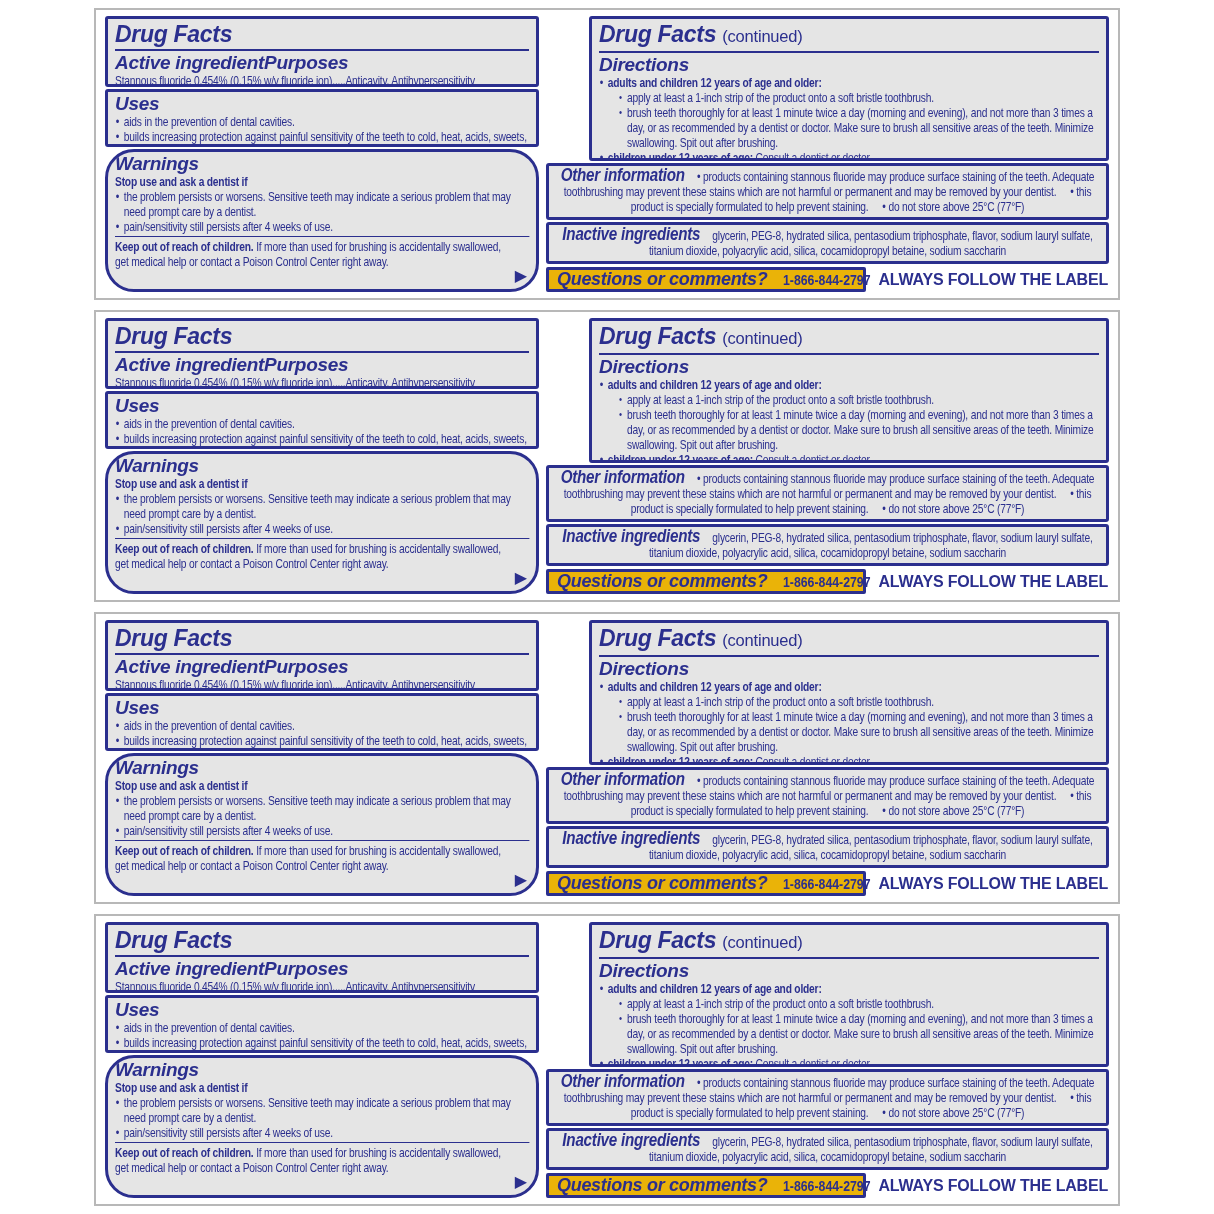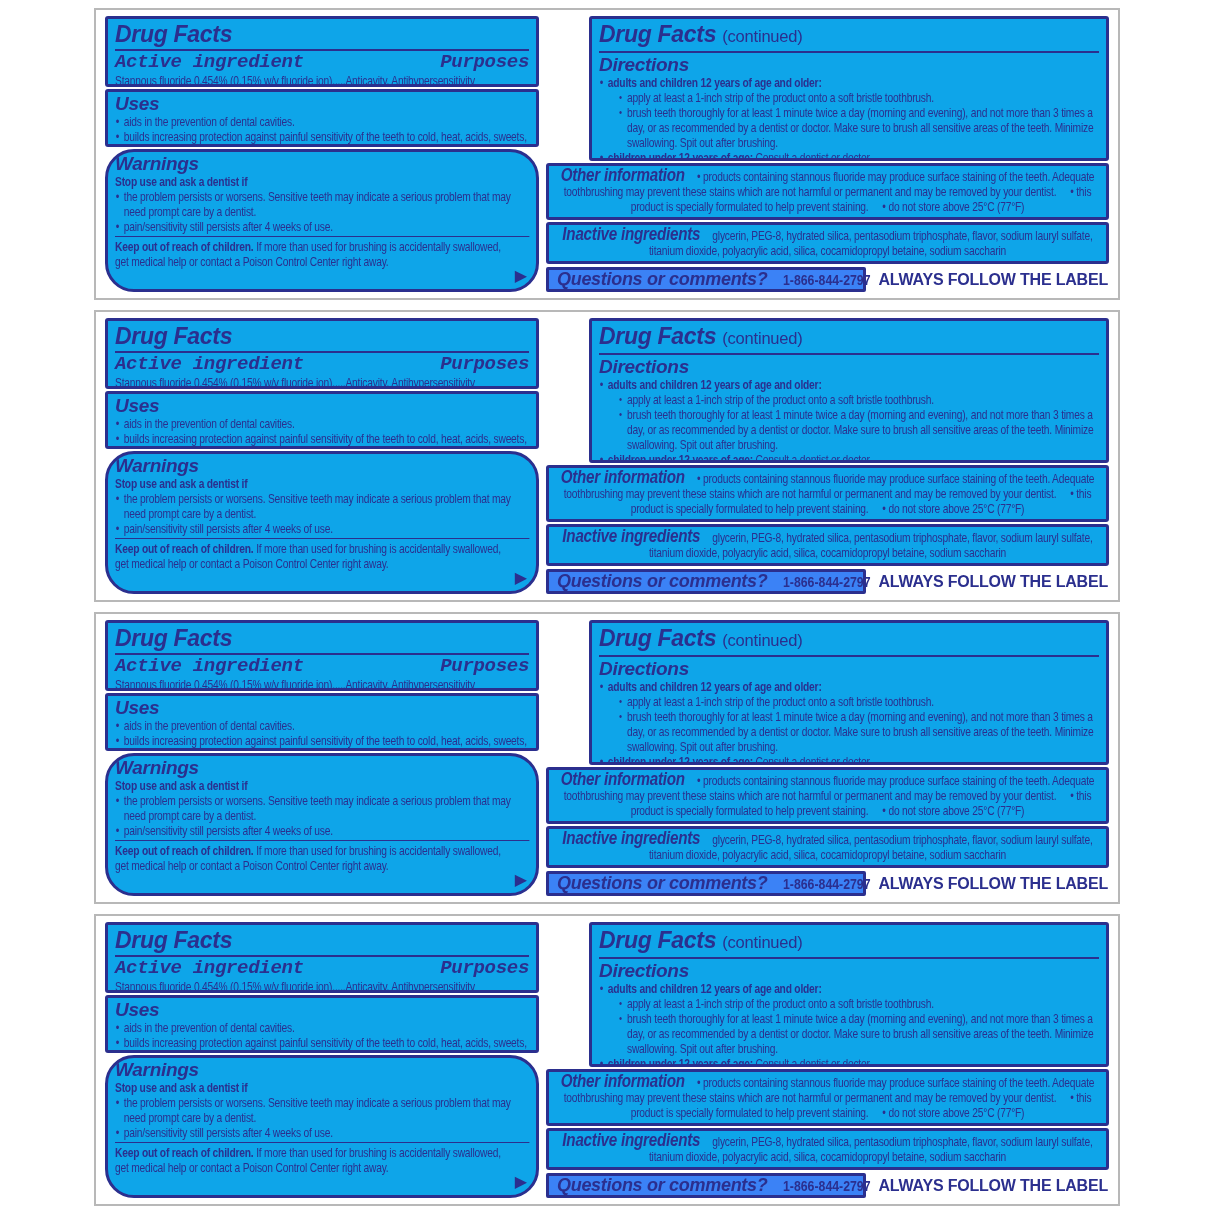--- a/index.html
+++ b/index.html
@@ -9,35 +9,35 @@
     width:1214px; height:1214px; background:#ffffff; overflow:hidden;
     font-family:"Liberation Sans", sans-serif; color:var(--navy);
   }
   .sheet { position:absolute; left:94px; top:8px; width:1026px;
     display:flex; flex-direction:column; gap:10px; }
   .panel { height:292px; border:2px solid var(--gray); background:#fff;
     padding:6px 9px; display:flex; gap:7px; }
   .col { display:flex; flex-direction:column; gap:2px; min-width:0; }
   .col-left { width:434px; flex:none; }
   .col-right { flex:1; }
-  .box { border:3px solid var(--navy); border-radius:3px; background:#0ea5e9;
+  .box { border:3px solid var(--navy); border-radius:3px; background:#e5e5e5;
     padding:1px 7px 3px; overflow:hidden; }
   .box-head { height:71px; flex:none; }
   .box-uses { height:58px; flex:none; }
   .box-warn { flex:1; position:relative;border-radius:29px; }
   .box-dir  { flex:1;margin-left:43px; }
   .box-other, .box-inactive { flex:none;text-align:center; }
 
   .df-title { font-size:23px; line-height:27px; font-weight:bold; font-style:italic;
     letter-spacing:-0.3px; padding-top:1px; white-space:nowrap; }
   .df-cont { font-size:16.5px; font-weight:normal; font-style:normal; letter-spacing:-0.2px; }
   .rule { border-top:2px solid var(--navy); margin:1px 0 1px; }
   .rule-thin { border-top:1.5px solid var(--navy); margin:2px 0 2px; }
   .h2 { font-size:19px; line-height:21px; font-weight:bold; font-style:italic; letter-spacing:-0.3px; }
-  .ai-row { display:flex; justify-content:space-between; align-items:baseline;font-family:Liberation Mono, monospace; }
+  .ai-row { display:flex; justify-content:flex-start; align-items:baseline; }
 
   .txt, .blist li, .flow { font-size:12.8px; line-height:15px; letter-spacing:-0.25px; }
   .narrow { transform:scaleX(0.8); transform-origin:left top; width:125%; }
   .narrow-i { display:inline-block; transform:scaleX(0.82); transform-origin:left center; }
 
   ul.blist { list-style:none; margin:0; padding:0; }
   ul.blist > li { position:relative; padding-left:11px; }
   ul.blist > li::before { content:"\2022"; position:absolute; left:1px; }
   ul.blist ul { list-style:none; margin:0; padding:0; }
   ul.blist ul > li { position:relative; margin-left:13px; padding-left:11px; }
@@ -48,21 +48,21 @@
   .tri { position:absolute; right:9px; bottom:5px; font-size:16px; line-height:16px; }
 
   .h2i { font-size:19px; font-weight:bold; font-style:italic; letter-spacing:-0.3px;
     margin-right:15px; }
   .ib::before { content:"\2022\00a0"; }
   .ib + .ib-item, .ib { }
   .ibgap { margin-left:14px; }
 
   .q-row { flex:none; height:25px; display:flex; align-items:stretch; margin-top:1px; }
   .q-box { width:320px; border:3px solid var(--navy); border-radius:2px;
-    display:flex; align-items:center; padding:0 4px 0 8px; background:#3b82f6; }
+    display:flex; align-items:center; padding:0 4px 0 8px; background:#eab308; }
   .q-title { font-size:18px; font-weight:bold; font-style:italic; letter-spacing:-0.3px;
     white-space:nowrap; margin-right:16px; }
   .q-phone { font-size:15px; font-weight:bold; white-space:nowrap; letter-spacing:0; }
   .always { margin-left:auto; align-self:center; font-size:16px; font-weight:bold;
     letter-spacing:-0.2px; white-space:nowrap; padding-right:1px; }
 </style>
 </head>
 <body>
 
 <div class="sheet">

